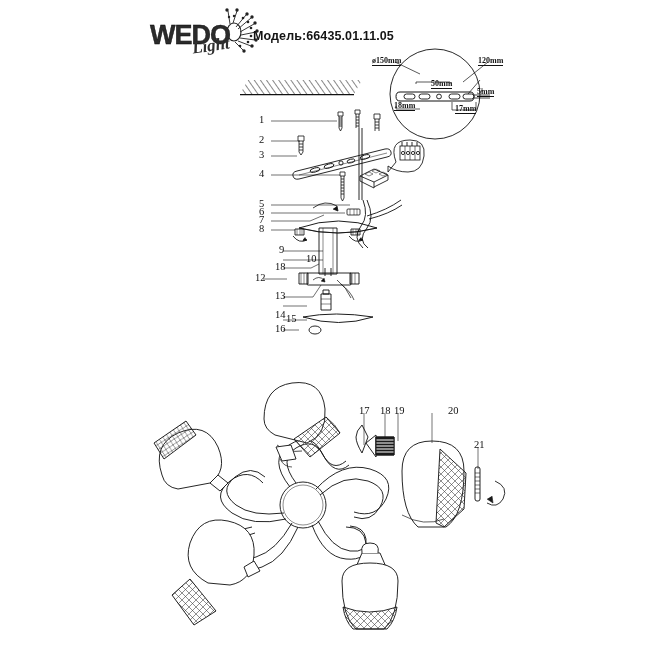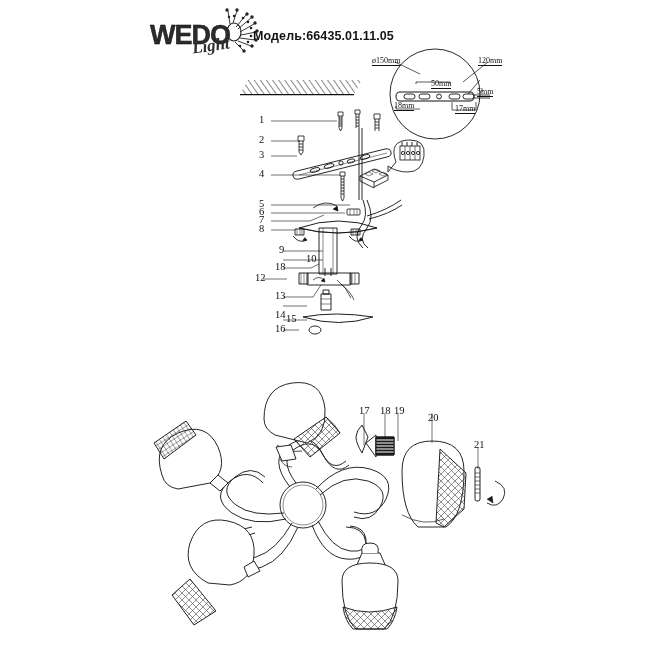--- a/index.html
+++ b/index.html
@@ -19,21 +19,21 @@
      transform:rotate(-8deg);font-weight:bold;}
   #brand-fan{position:absolute;left:60px;top:-2px;width:70px;height:46px;}
 
   #model-no{position:absolute;left:253px;top:29px;font-size:12.5px;
      font-weight:bold;color:#141414;letter-spacing:0.1px;white-space:nowrap;}
 
   
   .callnum{position:absolute;font-size:10.5px;color:#111;
      font-family:"Liberation Serif",serif;line-height:1;}
   .dim{position:absolute;font-size:8px;color:#111;white-space:nowrap;
-     font-family:"Liberation Serif",serif;font-weight:normal;
+     font-family:"Liberation Serif",serif;font-weight:bold;
      border-bottom:1px solid #111;padding-bottom:0px;line-height:1.15;}
 
   svg{display:block;overflow:visible;}
 </style>
 </head>
 <body>
 
 <div id="sheet">
 
   <div id="logo-wrap">
@@ -372,16 +372,16 @@
       <path d="M245 58 v24" stroke-width="0.6"></path>
       <path d="M258 58 v28" stroke-width="0.6"></path>
       <path d="M292 58 v30" stroke-width="0.6"></path>
       <path d="M338 92 v22" stroke-width="0.6"></path>
     </g>
   </svg>
 
   <div class="callnum" style="left:359px;top:406px;">17</div>
   <div class="callnum" style="left:380px;top:406px;">18</div>
   <div class="callnum" style="left:394px;top:406px;">19</div>
-  <div class="callnum" style="left:428px;top:406px;margin-top:7px;">20</div>
+  <div class="callnum" style="left:448px;top:406px;">20</div>
   <div class="callnum" style="left:474px;top:440px;">21</div>
 
 </div>
 
 </body></html>

